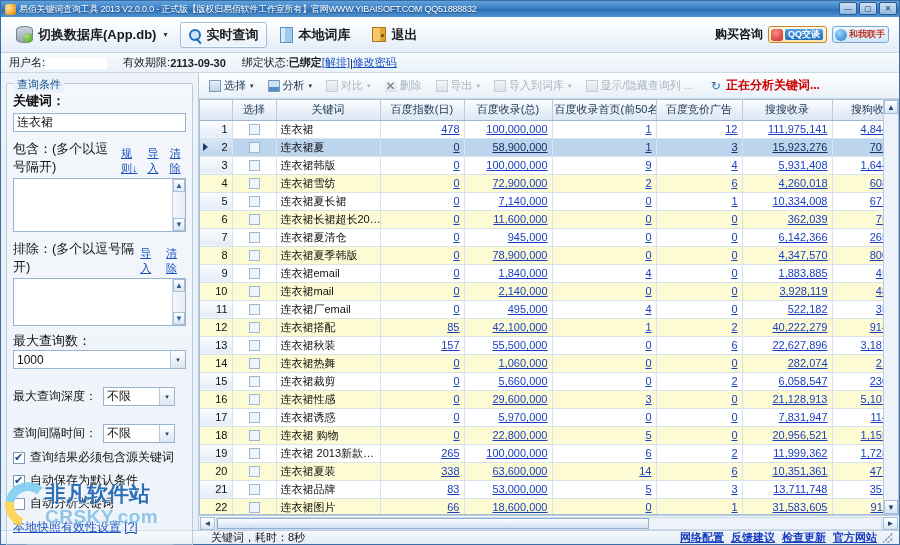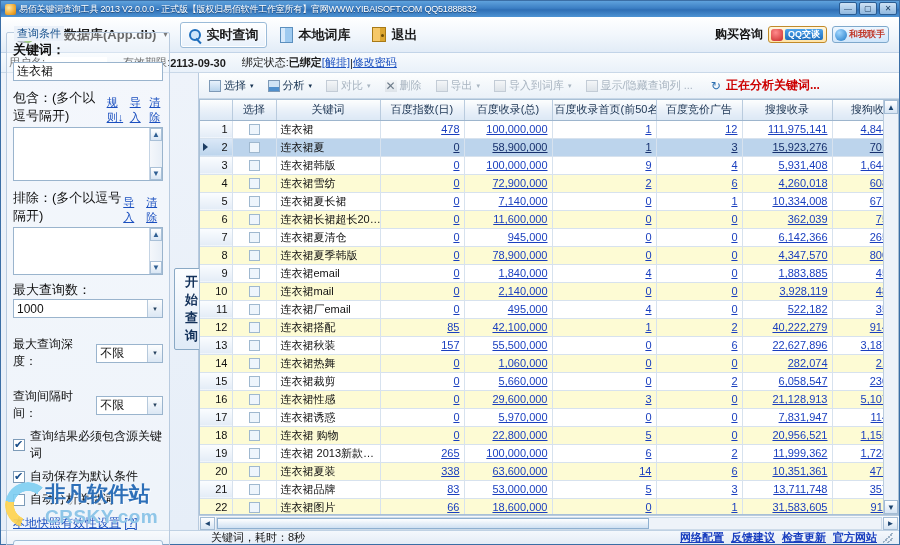--- a/index.html
+++ b/index.html
@@ -176,23 +176,22 @@
 
   
   .body { flex: 1 1 auto; display: flex; min-height: 0; }
 
   
   .left {
     width: 198px; flex: 0 0 198px;
     background: linear-gradient(to bottom, #eef3fa, #e6eef8);
     border-right: 1px solid #b8cade;
     padding: 4px 5px 0 5px;
-    display: flex; 
+    display: flex; flex-direction: column;
     position: relative;
-    align-items: center;
   }
   .group {
     border: 1px solid #b9cbdf;
     background: rgba(255,255,255,0.35);
     border-radius: 2px;
     padding: 6px 6px 8px 6px;
     position: relative;
     margin-top: 6px;
   }
   .group > .legend {

